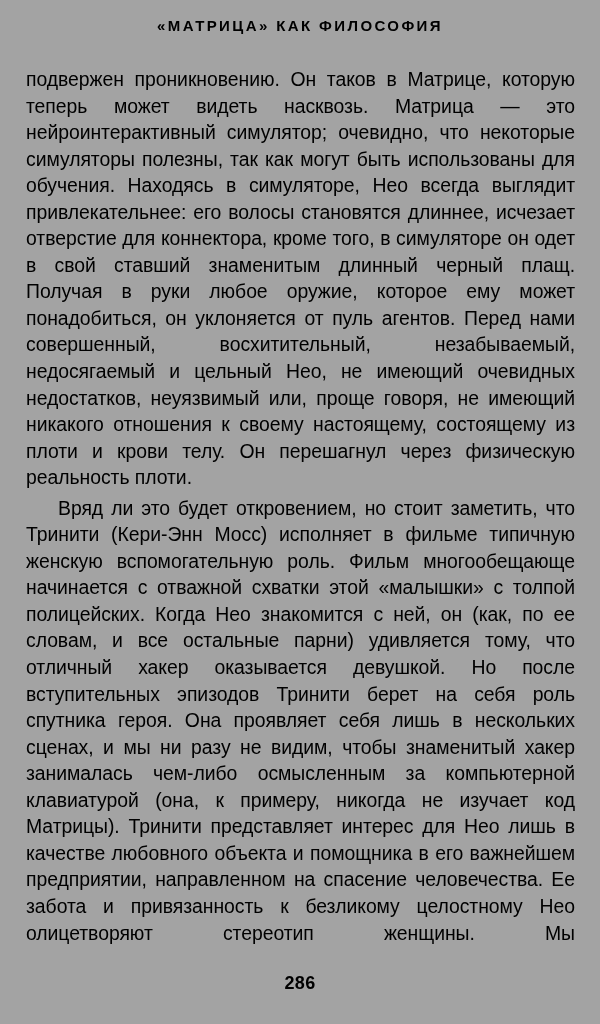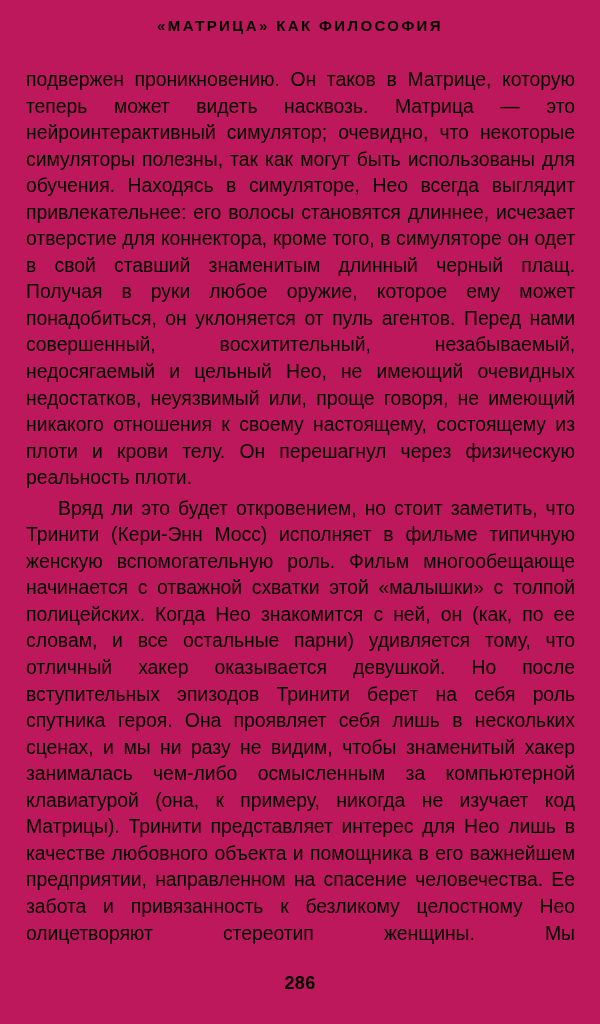--- a/index.html
+++ b/index.html
@@ -16,21 +16,21 @@
     font-family: "Liberation Sans", "DejaVu Sans", sans-serif;
     color: #000000;
     -webkit-font-smoothing: none;
   }
 
   .page {
     position: absolute;
     inset: 0;
     width: 600px;
     height: 1024px;
-    background: #be185d;
+    background: #a3a3a3;
   }
 
   
   .running-head {
     position: absolute;
     top: 16px;
     left: 0;
     width: 600px;
     text-align: center;
     font-size: 15px;

